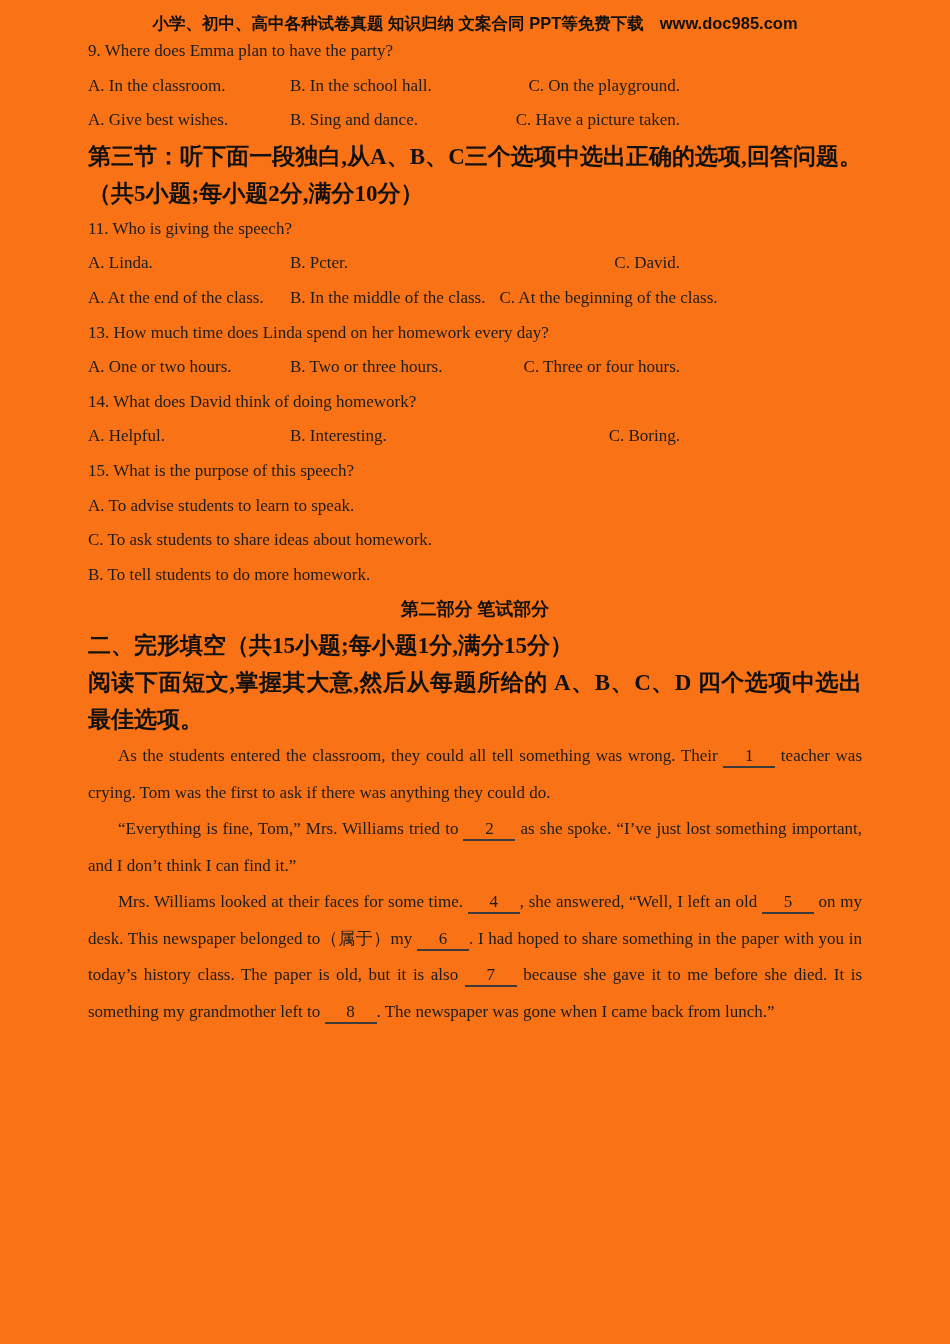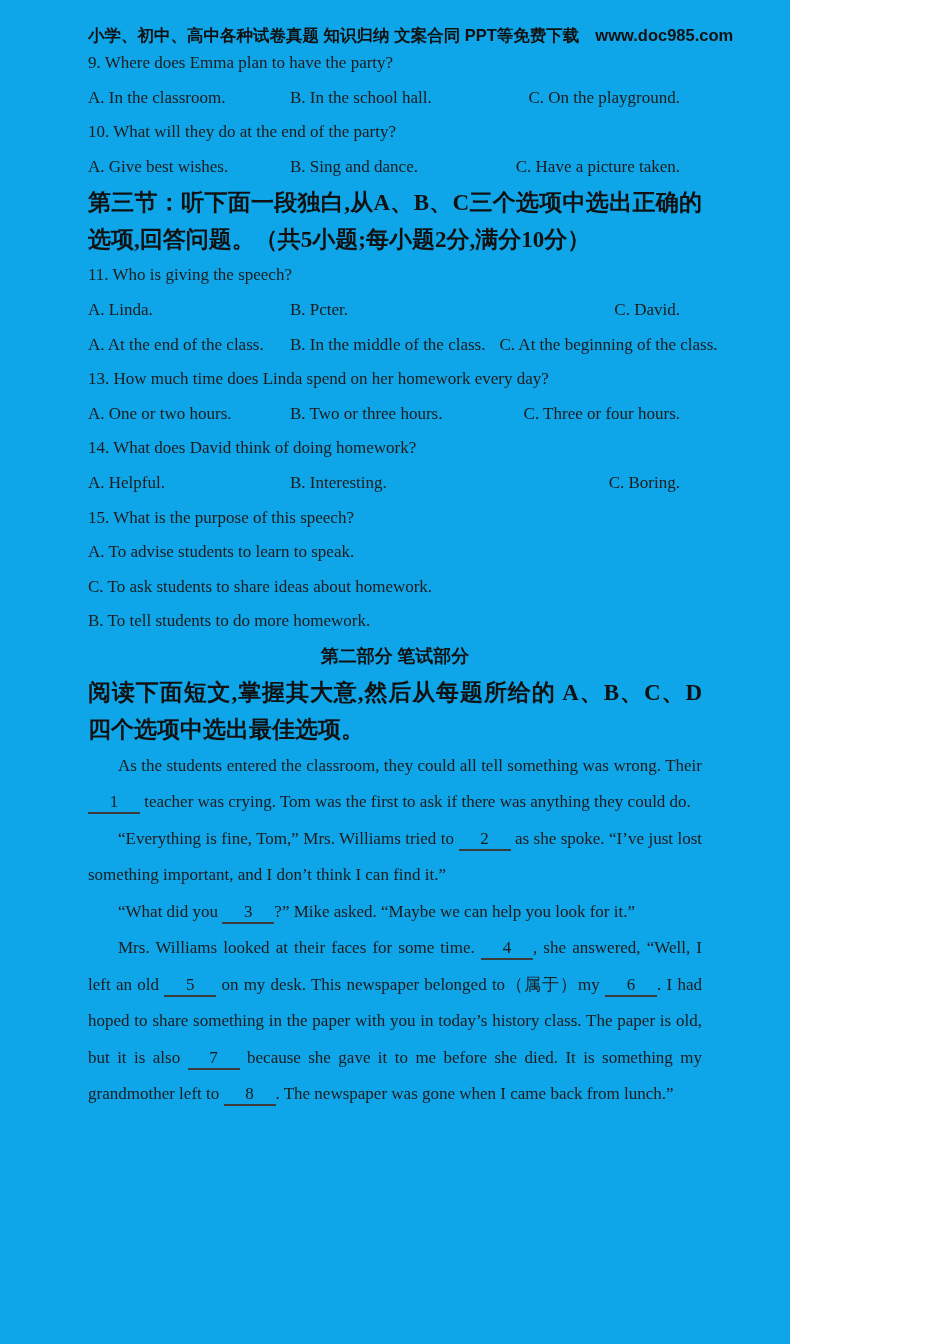--- a/index.html
+++ b/index.html
@@ -1,19 +1,19 @@
 <!DOCTYPE html>
 <html><head>
 <meta charset="utf-8">
 <style>
   html,body{margin:0;padding:0;background:#ffffff;}
   .page{
-    width:790px;height:1344px;box-sizing:border-box;
-    padding:24px 88px 0 88px;position:relative;overflow:hidden;
-    background:#0ea5e9;color:#1c1c1c;
+    width:950px;height:1344px;box-sizing:border-box;
+    padding:12px 88px 0 88px;position:relative;overflow:hidden;
+    background:#f97316;color:#1c1c1c;
     font-family:"Liberation Serif","DejaVu Serif",serif;
     font-size:17px;
   }
   .header{
     text-align:center;
     font-family:"Liberation Sans","DejaVu Sans",sans-serif;
     font-weight:600;font-size:16.5px;line-height:22px;color:#111111;
     white-space:nowrap;
   }
   .header .url{margin-left:16px;}
@@ -44,42 +44,41 @@
 <body>
 
 <div class="page">
   <div class="header">
     <span>小学、初中、高中各种试卷真题 知识归纳 文案合同 PPT等免费下载</span><span class="url">www.doc985.com</span>
   </div>
 
   <div id="listening-part1" class="section">
       <div class="line">9. Where does Emma plan to have the party?</div>
       <div class="line opt-row"><span class="opt">A. In the classroom.</span><span class="opt">B. In the school hall.</span><span class="opt">C. On the playground.</span></div>
-      <div class="line">10. What will they do at the end of the party?</div>
       <div class="line opt-row"><span class="opt">A. Give best wishes.</span><span class="opt">B. Sing and dance.</span><span class="opt">C. Have a picture taken.</span></div>
     </div>
 
   <div class="heading-bold">第三节：听下面一段独白,从A、B、C三个选项中选出正确的选项,回答问题。（共5小题;每小题2分,满分10分）</div>
 
   <div id="listening-part2" class="section">
       <div class="line">11. Who is giving the speech?</div>
       <div class="line opt-row"><span class="opt">A. Linda.</span><span class="opt">B. Pcter.</span><span class="opt">C. David.</span></div>
       <div class="line opt-row"><span class="opt">A. At the end of the class.</span><span class="opt">B. In the middle of the class.</span><span class="opt">C. At the beginning of the class.</span></div>
       <div class="line">13. How much time does Linda spend on her homework every day?</div>
       <div class="line opt-row"><span class="opt">A. One or two hours.</span><span class="opt">B. Two or three hours.</span><span class="opt">C. Three or four hours.</span></div>
       <div class="line">14. What does David think of doing homework?</div>
       <div class="line opt-row"><span class="opt">A. Helpful.</span><span class="opt">B. Interesting.</span><span class="opt">C. Boring.</span></div>
       <div class="line">15. What is the purpose of this speech?</div>
       <div class="line">A. To advise students to learn to speak.</div>
       <div class="line">C. To ask students to share ideas about homework.</div>
       <div class="line">B. To tell students to do more homework.</div>
     </div>
 
   <div class="part2-title">第二部分 笔试部分</div>
+  <div class="heading-bold">二、完形填空（共15小题;每小题1分,满分15分）</div>
   <div class="heading-bold">阅读下面短文,掌握其大意,然后从每题所给的 A、B、C、D 四个选项中选出最佳选项。</div>
 
   <div id="cloze-passage" class="section">
       <div class="para">As the students entered the classroom, they could all tell something was wrong. Their <span class="blank">1</span> teacher was crying. Tom was the first to ask if there was anything they could do.</div>
       <div class="para">“Everything is fine, Tom,” Mrs. Williams tried to <span class="blank">2</span> as she spoke. “I’ve just lost something important, and I don’t think I can find it.”</div>
-      <div class="para">“What did you <span class="blank">3</span>?” Mike asked. “Maybe we can help you look for it.”</div>
       <div class="para">Mrs. Williams looked at their faces for some time. <span class="blank">4</span>, she answered, “Well, I left an old <span class="blank">5</span> on my desk. This newspaper belonged to（属于）my <span class="blank">6</span>. I had hoped to share something in the paper with you in today’s history class. The paper is old, but it is also <span class="blank">7</span> because she gave it to me before she died. It is something my grandmother left to <span class="blank">8</span>. The newspaper was gone when I came back from lunch.”</div>
     </div>
 </div>
 
 </body></html>

